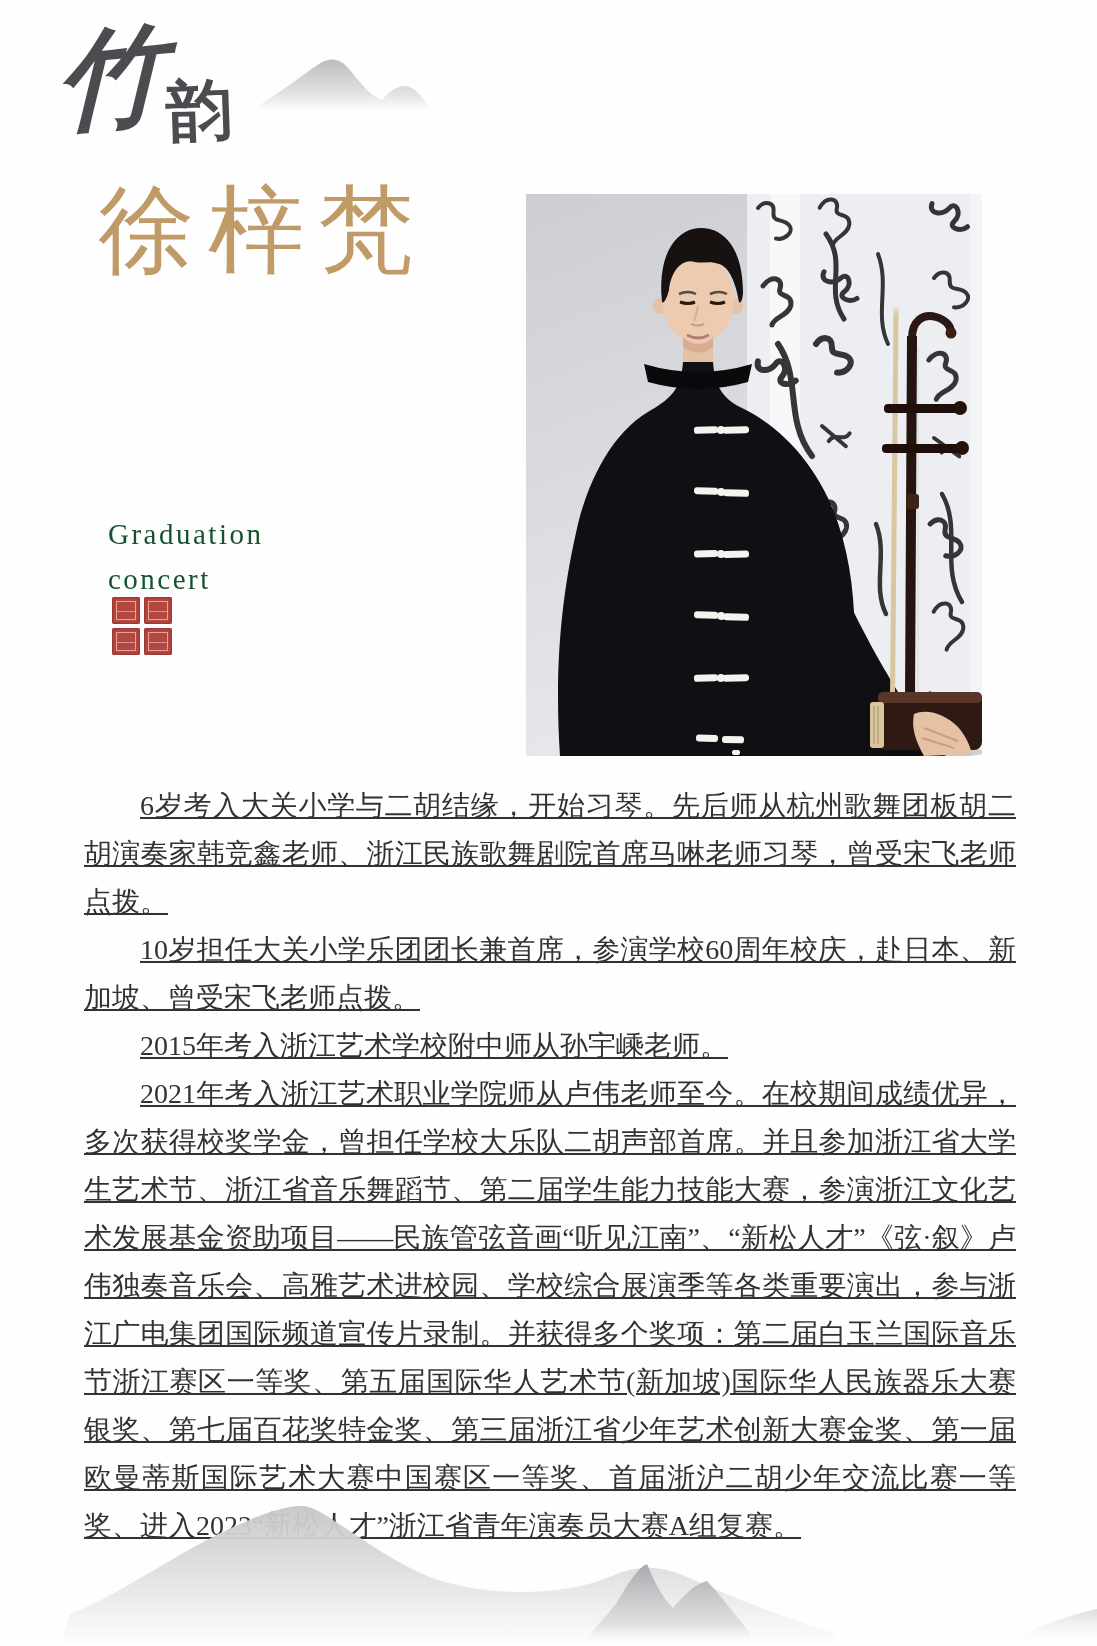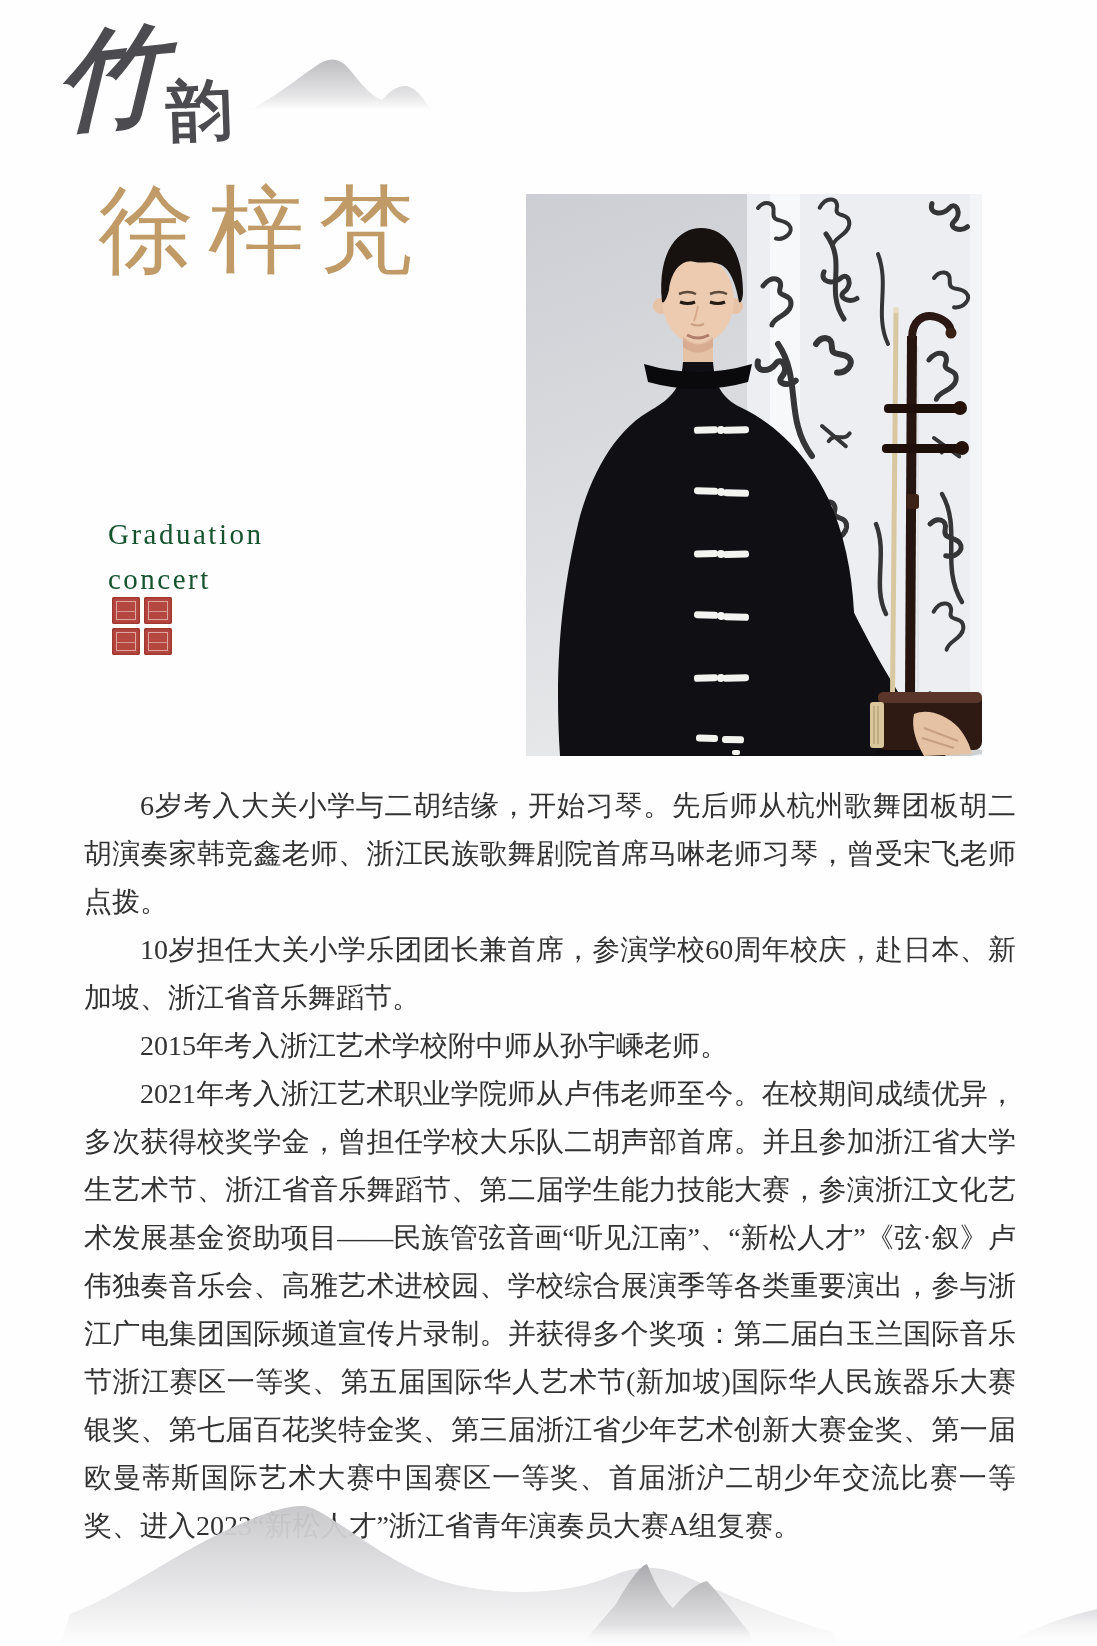--- a/index.html
+++ b/index.html
@@ -68,20 +68,21 @@
     position:absolute;left:526px;top:194px;width:456px;height:562px;
     overflow:hidden;
   }
   .photo svg{display:block;}
   
   .bio{
     position:absolute;left:84px;top:782px;width:932px;
     font-size:28px;line-height:48px;
     color:var(--text-color,#323232);
     text-align:justify;
+    text-decoration:underline;
   }
   .bio p{margin:0;text-indent:2em;}
 </style>
 </head>
 <body>
 
 <div class="page">
 
   <div class="logo">
     <span class="char1">竹</span>
@@ -239,21 +240,21 @@
           <path d="M348,512 L348,550 M352,512 L352,550" stroke="#b8a478" stroke-width="1.5"></path>
         </g>
         <path d="M388,520 C402,514 420,521 432,533 C440,542 444,552 446,560 L398,562 C390,548 385,534 388,520 Z" fill="#e6c2a4"></path>
         <path d="M398,534 L432,547 M396,544 L428,554" stroke="#c79f81" stroke-width="2" fill="none"></path>
       </g>
     </svg>
   </div>
 
   <div class="bio">
     <p>6岁考入大关小学与二胡结缘，开始习琴。先后师从杭州歌舞团板胡二胡演奏家韩竞鑫老师、浙江民族歌舞剧院首席马啉老师习琴，曾受宋飞老师点拨。</p>
-    <p>10岁担任大关小学乐团团长兼首席，参演学校60周年校庆，赴日本、新加坡、浙江省音乐舞蹈节。</p>
+    <p>10岁担任大关小学乐团团长兼首席，参演学校60周年校庆，赴日本、新加坡、曾受宋飞老师点拨。</p>
     <p>2015年考入浙江艺术学校附中师从孙宇嵊老师。</p>
     <p>2021年考入浙江艺术职业学院师从卢伟老师至今。在校期间成绩优异，多次获得校奖学金，曾担任学校大乐队二胡声部首席。并且参加浙江省大学生艺术节、浙江省音乐舞蹈节、第二届学生能力技能大赛，参演浙江文化艺术发展基金资助项目——民族管弦音画“听见江南”、“新松人才”《弦·叙》卢伟独奏音乐会、高雅艺术进校园、学校综合展演季等各类重要演出，参与浙江广电集团国际频道宣传片录制。并获得多个奖项：第二届白玉兰国际音乐节浙江赛区一等奖、第五届国际华人艺术节(新加坡)国际华人民族器乐大赛银奖、第七届百花奖特金奖、第三届浙江省少年艺术创新大赛金奖、第一届欧曼蒂斯国际艺术大赛中国赛区一等奖、首届浙沪二胡少年交流比赛一等奖、进入2023“新松人才”浙江省青年演奏员大赛A组复赛。</p>
   </div>
 
   <svg class="mtn-bottom" viewBox="0 0 1097 200">
     <defs>
       <linearGradient id="gb1" x1="0" y1="0" x2="0" y2="1">
         <stop offset="0" stop-color="#c6c6c9"></stop>
           <stop offset="0.55" stop-color="#e4e4e6"></stop>
           <stop offset="1" stop-color="#fefefe"></stop>

